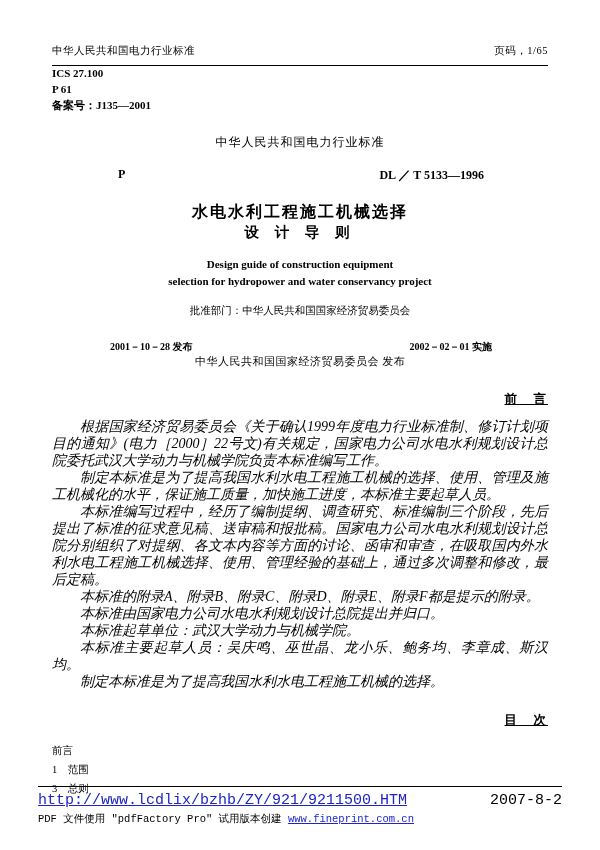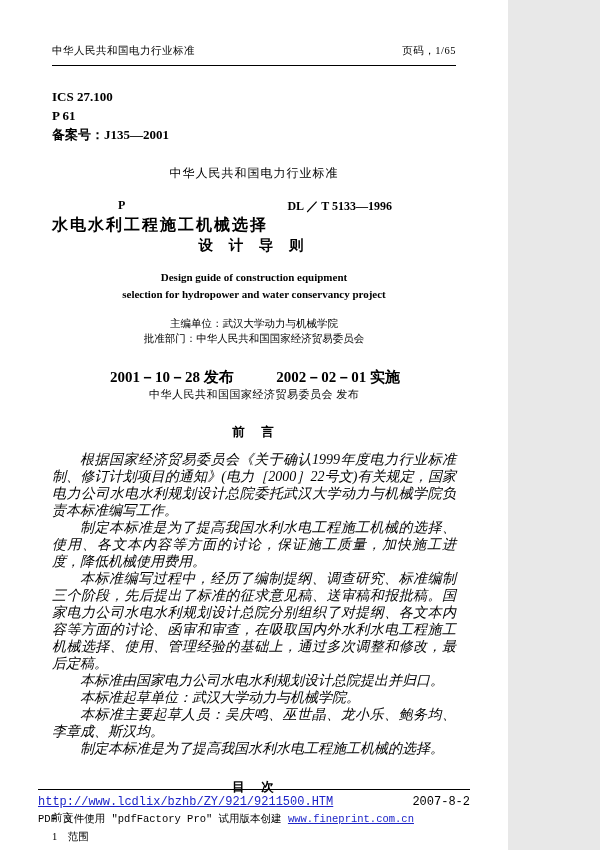--- a/index.html
+++ b/index.html
@@ -1,39 +1,39 @@
 <!DOCTYPE html>
 <html><head>
 <meta charset="utf-8">
 <style>
   * { margin:0; padding:0; box-sizing:border-box; }
   html,body { width:600px; height:850px; }
   body { background:#e8e8e8; font-family:"Liberation Serif","DejaVu Serif",serif; }
   .page {
-    width:508px; height:850px; background:#ffffff; color:#000;
+    width:600px; height:850px; background:#ffffff; color:#000;
     position:relative; padding:44px 52px 0 52px; overflow:hidden;
   }
   .running-header { display:flex; justify-content:space-between; font-size:10.5px; letter-spacing:.5px; }
   .rule { border-top:1px solid #000; margin-top:7px; }
-  .meta-block { margin-top:22px; font-size:13px; font-weight:bold; line-height:1.45; }
+  .meta-block { font-size:11px; font-weight:bold; line-height:1.45; }
   .std-line { text-align:center; margin-top:20px; font-size:12px; letter-spacing:1px; }
   .code-row { display:flex; justify-content:space-between; padding:0 64px 0 66px; margin-top:16px; font-size:12px; font-weight:bold; }
-  .main-title { text-align:left; font-size:16px; font-weight:bold; letter-spacing:2px; }
+  .main-title { text-align:center; font-size:16px; font-weight:bold; margin-top:18px; letter-spacing:2px; }
   .sub-title { text-align:center; font-size:14.5px; font-weight:bold; letter-spacing:6px; }
   .en-title { text-align:center; font-size:11px; font-weight:bold; margin-top:14px; line-height:1.6; }
   .org-block { text-align:center; font-size:10.5px; margin-top:12px; line-height:1.45; }
-  .date-row { display:flex; justify-content:space-between; padding:0 56px 0 58px; margin-top:22px; font-size:15px; font-weight:bold; }
+  .date-row { display:flex; justify-content:space-between; padding:0 56px 0 58px; margin-top:22px; font-size:10px; font-weight:bold; }
   .publisher { text-align:center; font-size:11px; letter-spacing:.5px; }
-  .section-head { text-align:center; font-size:12.5px; font-weight:bold; margin-top:22px; letter-spacing:2px; }
+  .section-head { text-align:right; font-size:12.5px; font-weight:bold; margin-top:22px; letter-spacing:2px;text-decoration:underline; }
   .foreword { margin-top:10px; }
   .foreword p { font-size:14px; line-height:17px; text-align:justify; text-indent:2em;font-style:italic; }
   .toc { margin-top:12px; font-size:10.5px; line-height:19px; }
   .footer { position:absolute; left:38px; right:38px; bottom:24px; font-family:"Liberation Mono","DejaVu Sans Mono",monospace; }
   .footer .rule { margin:0 0 5px 0; }
-  .footer-line1 { display:flex; justify-content:space-between; align-items:baseline; font-size:12px; }
+  .footer-line1 { display:flex; justify-content:space-between; align-items:baseline; font-size:15px; }
   .footer-line2 { font-size:10.5px; margin-top:3px; }
   a.link { color:#1d24c8; text-decoration:underline; cursor:pointer; }
   .footer-date { color:#000; }
 </style>
 </head>
 <body>
 
 <div class="page">
 
   <div class="running-header">
@@ -57,37 +57,37 @@
 
   <div class="main-title">水电水利工程施工机械选择</div>
   <div class="sub-title">设 计 导 则</div>
 
   <div class="en-title">
     <div>Design guide of construction equipment</div>
     <div>selection for hydropower and water conservancy project</div>
   </div>
 
   <div class="org-block">
-    <div>主编单位：武汉大学动力与机械学院</div>
     <div>批准部门：中华人民共和国国家经济贸易委员会</div>
   </div>
 
   <div class="date-row">
     <span>2001－10－28 发布</span>
     <span>2002－02－01 实施</span>
   </div>
 
   <div class="publisher">中华人民共和国国家经济贸易委员会  发布</div>
 
   <div class="section-head">前　言</div>
 
   <div class="foreword">
     <p>根据国家经济贸易委员会《关于确认1999年度电力行业标准制、修订计划项目的通知》(电力［2000］22号文)有关规定，国家电力公司水电水利规划设计总院委托武汉大学动力与机械学院负责本标准编写工作。</p>
-    <p>制定本标准是为了提高我国水利水电工程施工机械的选择、使用、各文本内容等方面的讨论，保证施工质量，加快施工进度，降低机械使用费用。</p>
+    <p>制定本标准是为了提高我国水利水电工程施工机械的选择、使用、管理及施工机械化的水平，保证施工质量，加快施工进度，本标准主要起草人员。</p>
     <p>本标准编写过程中，经历了编制提纲、调查研究、标准编制三个阶段，先后提出了标准的征求意见稿、送审稿和报批稿。国家电力公司水电水利规划设计总院分别组织了对提纲、各文本内容等方面的讨论、函审和审查，在吸取国内外水利水电工程施工机械选择、使用、管理经验的基础上，通过多次调整和修改，最后定稿。</p>
+    <p>本标准的附录A、附录B、附录C、附录D、附录E、附录F都是提示的附录。</p>
     <p>本标准由国家电力公司水电水利规划设计总院提出并归口。</p>
     <p>本标准起草单位：武汉大学动力与机械学院。</p>
     <p>本标准主要起草人员：吴庆鸣、巫世晶、龙小乐、鲍务均、李章成、斯汉均。</p>
     <p>制定本标准是为了提高我国水利水电工程施工机械的选择。</p>
   </div>
 
   <div class="section-head">目　次</div>
 
   <div class="toc">
     <div>前言</div>

